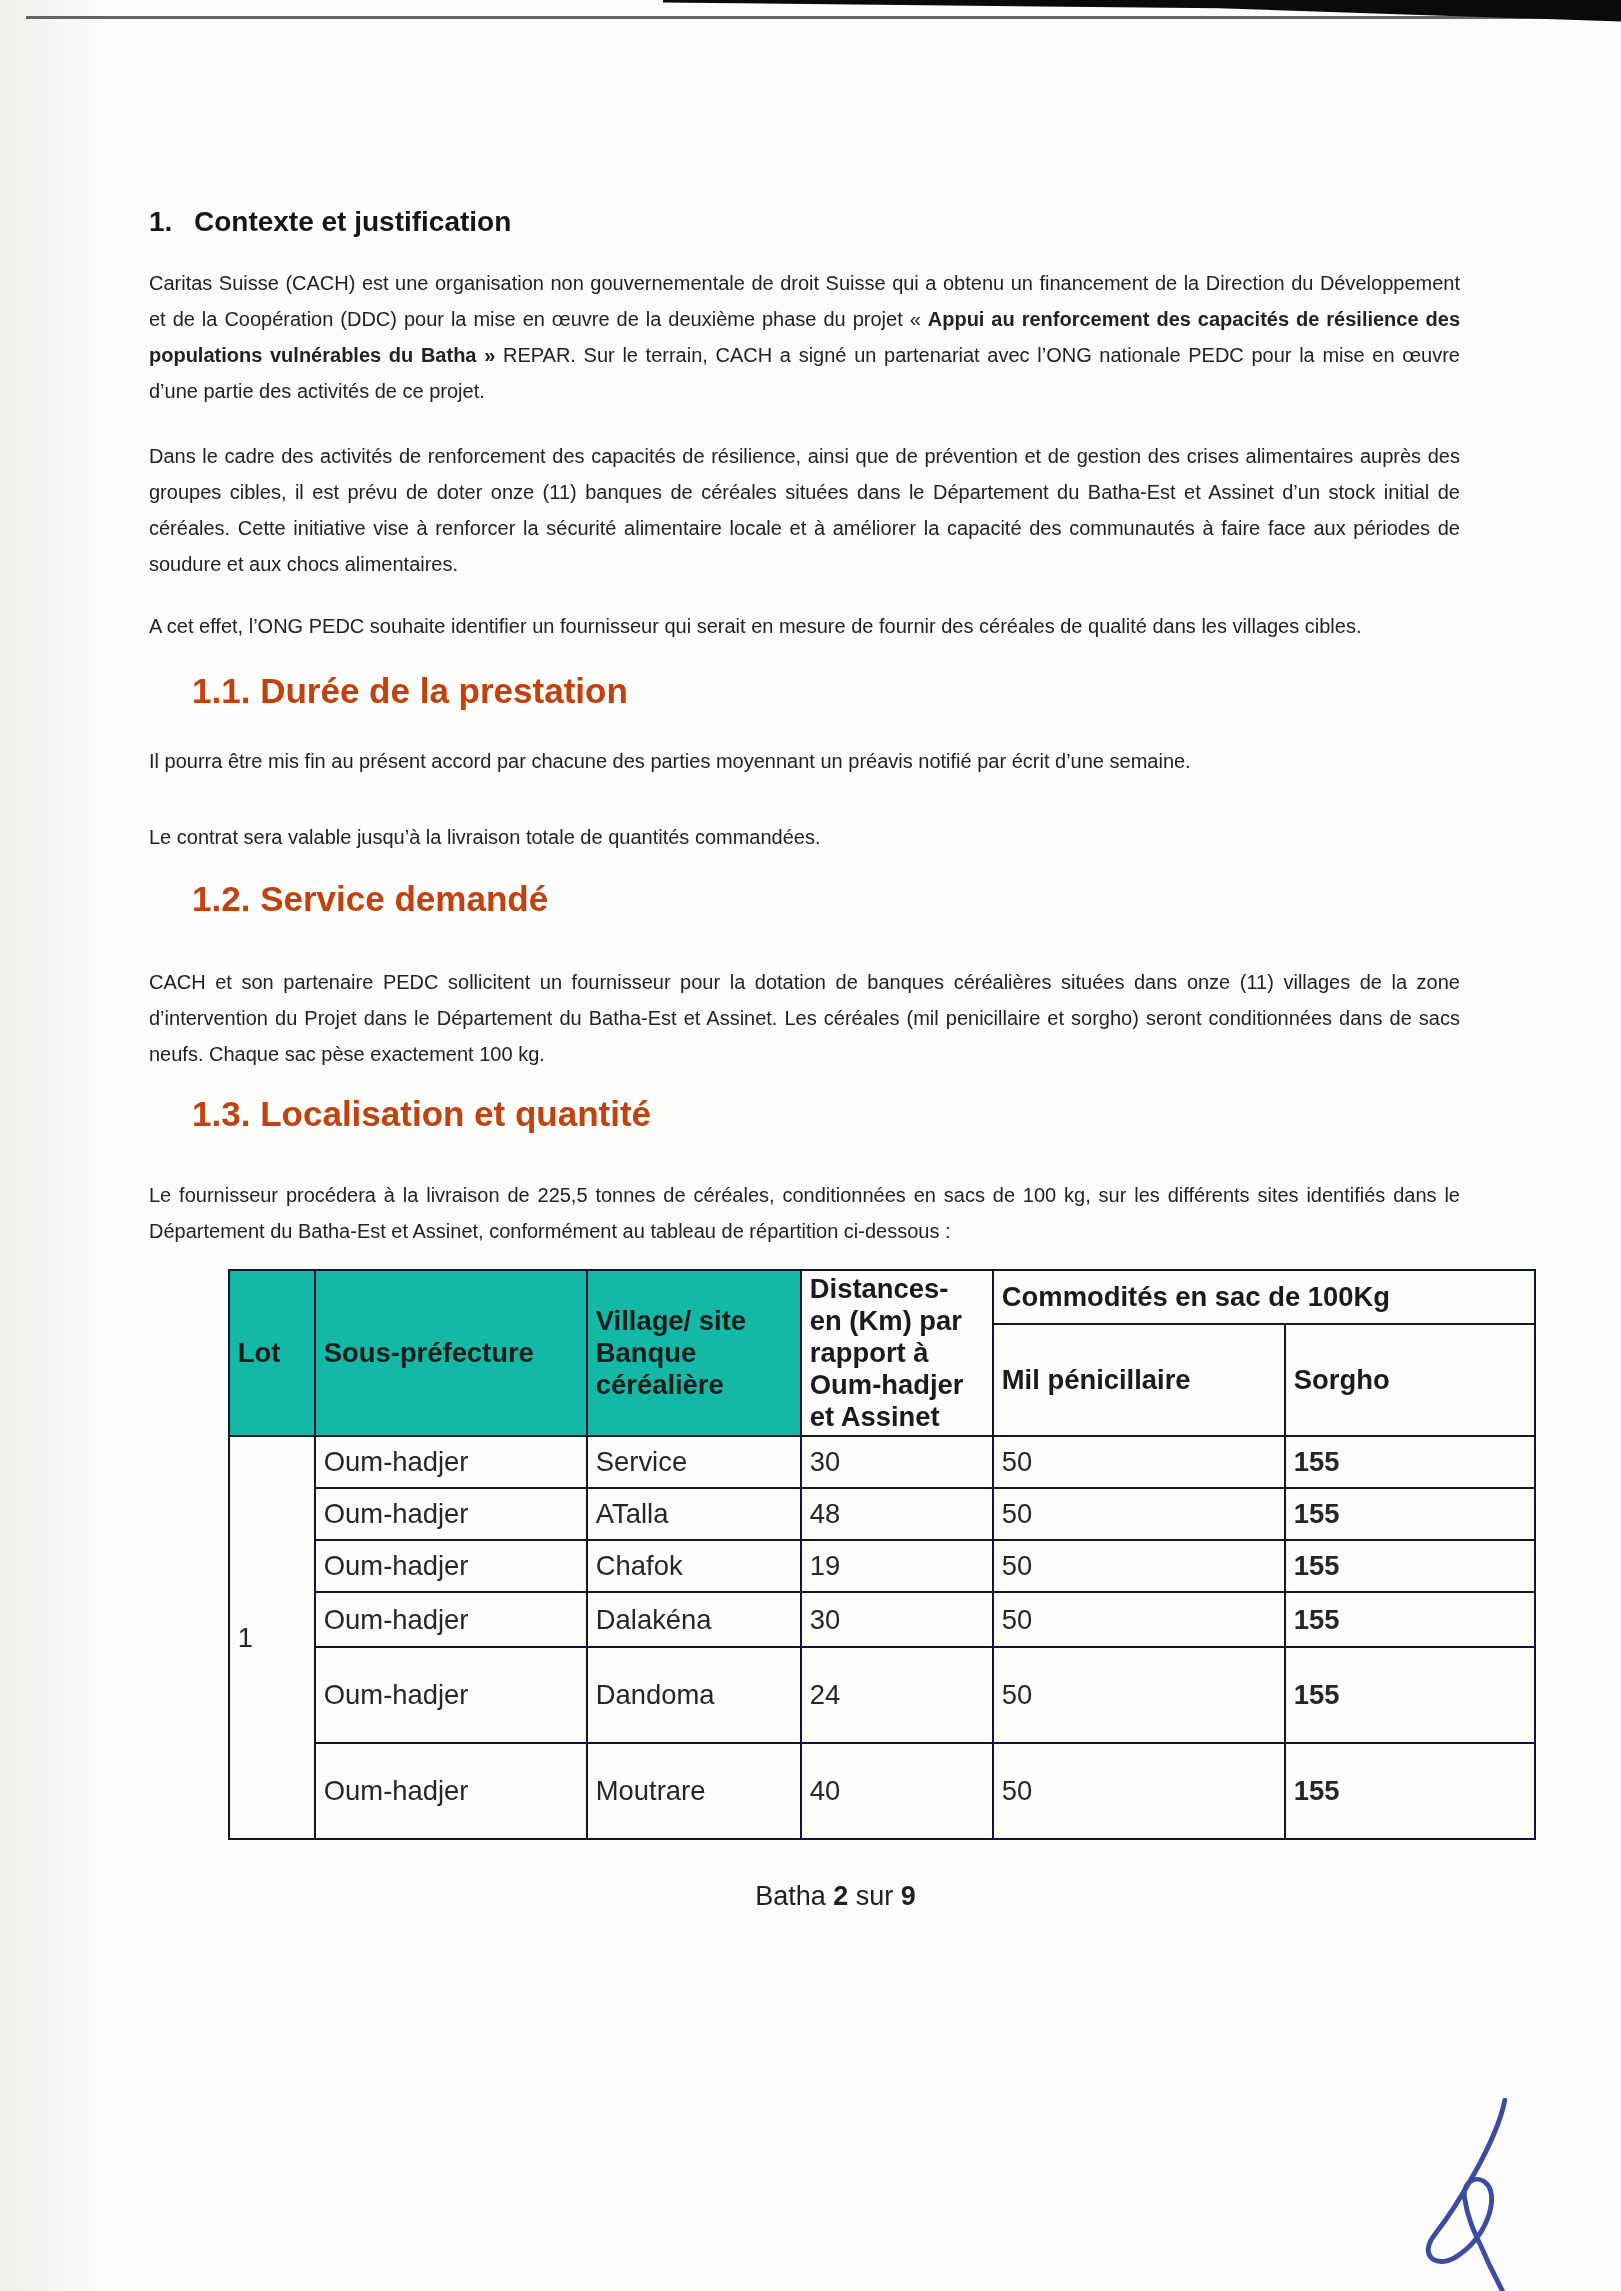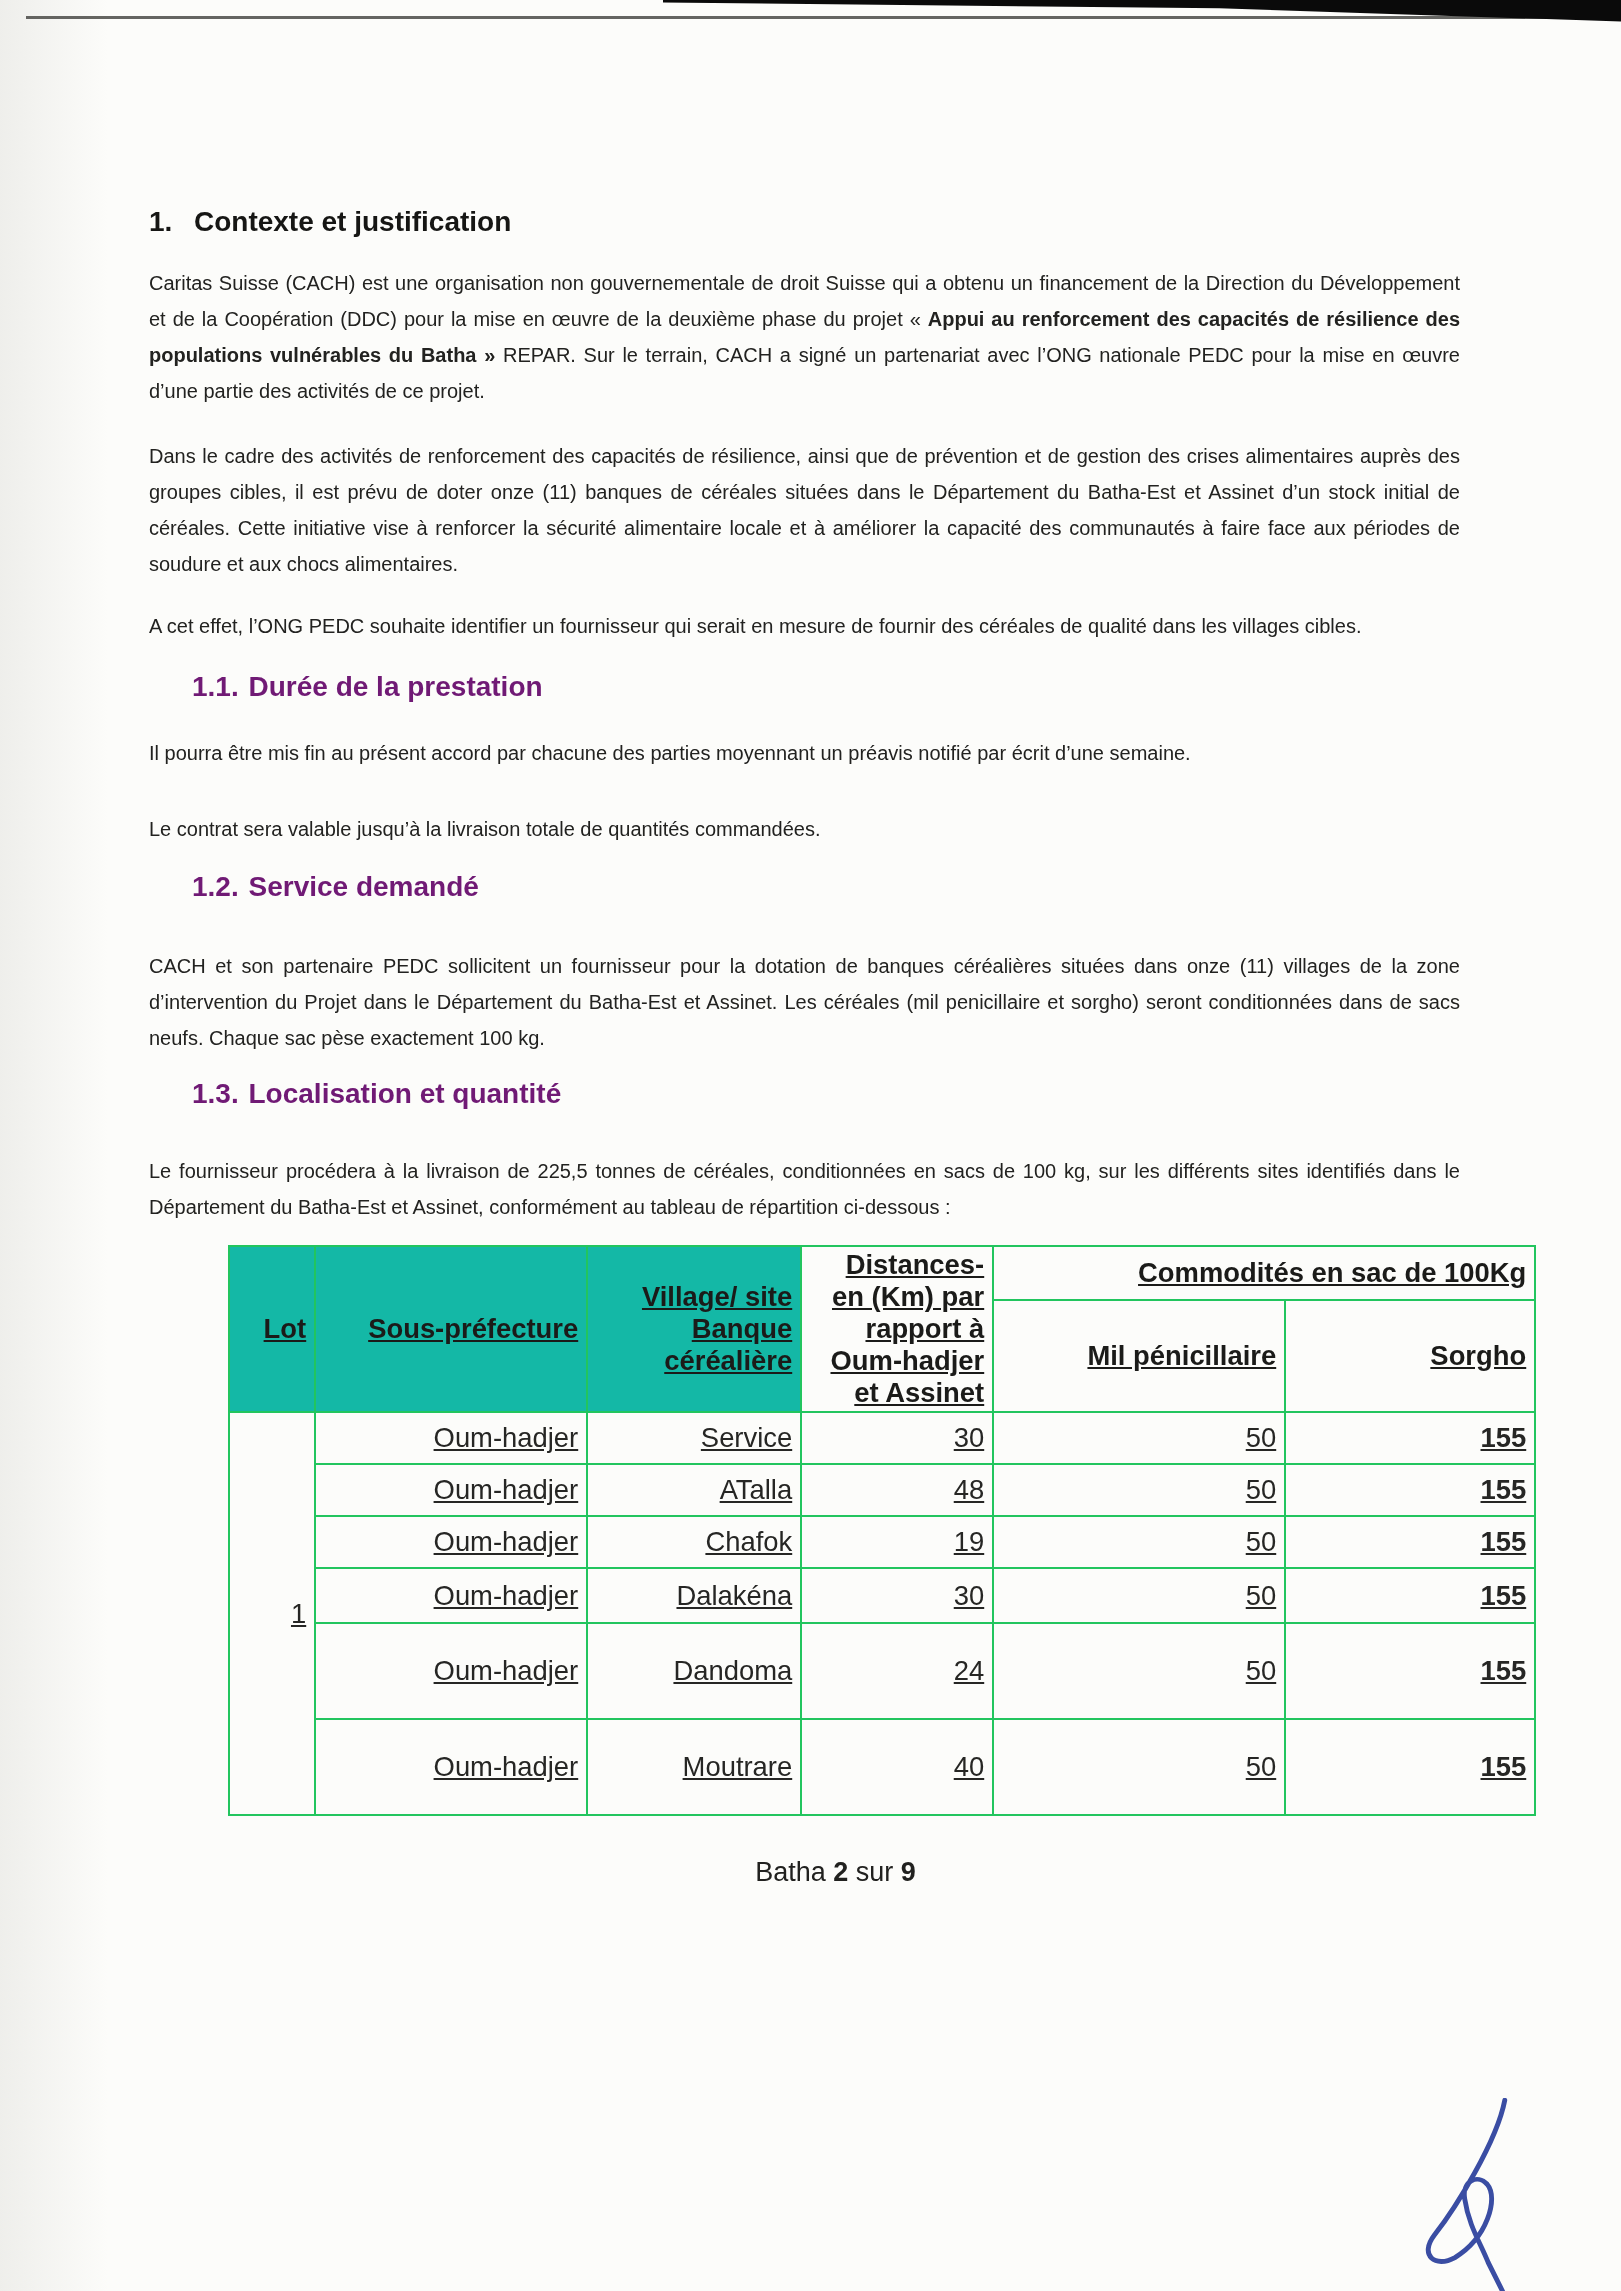--- a/index.html
+++ b/index.html
@@ -31,21 +31,21 @@
   .page {
     position:absolute; inset:0;
     padding:0 161px 0 149px;
   }
   .h1 {
     margin:206px 0 0 0;
     font-size:28px; font-weight:bold; color:#161614;
   }
   .h1 .num { margin-right:21.6px; }
   .hsub {
-    font-size:28px; font-weight:bold; color:#701a75;
+    font-size:35px; font-weight:bold; color:#c2410c;
     margin-left:43px;
   }
   .hsub .num { margin-right:9.8px; }
   .para {
     font-size:20px; line-height:36px;
     text-align:justify;
     color:#222220;
   }
   .b { font-weight:bold; }
   .mt-p1 { margin-top:27.4px; }
@@ -62,26 +62,25 @@
   table.cereal {
     border-collapse:collapse;
     table-layout:fixed;
     width:1307px;
     margin:7.8px 0 0 79px;
     border:2.9px solid #3c3c36;
     font-size:27.4px;
     color:#262624;
   }
   table.cereal td, table.cereal th {
-    border:2px solid #22c55e;
-    text-align:right;
+    border:2px solid #0f172a;
+    text-align:left;
     vertical-align:middle;
     padding:2px 7.8px;
     overflow:hidden;
-    text-decoration:underline;
   }
   table.cereal th { font-weight:bold; color:#1b1b19; line-height:32px; }
   .grayhead { background:#14b8a6; }
   tr.hdr-top { height:53px; }
   tr.hdr-sub { height:112px; }
   tr.r-sm { height:52px; }
   tr.r-md { height:55px; }
   tr.r-lg { height:96px; }
   td.vtop { vertical-align:top; padding-top:7.8px; }
 

